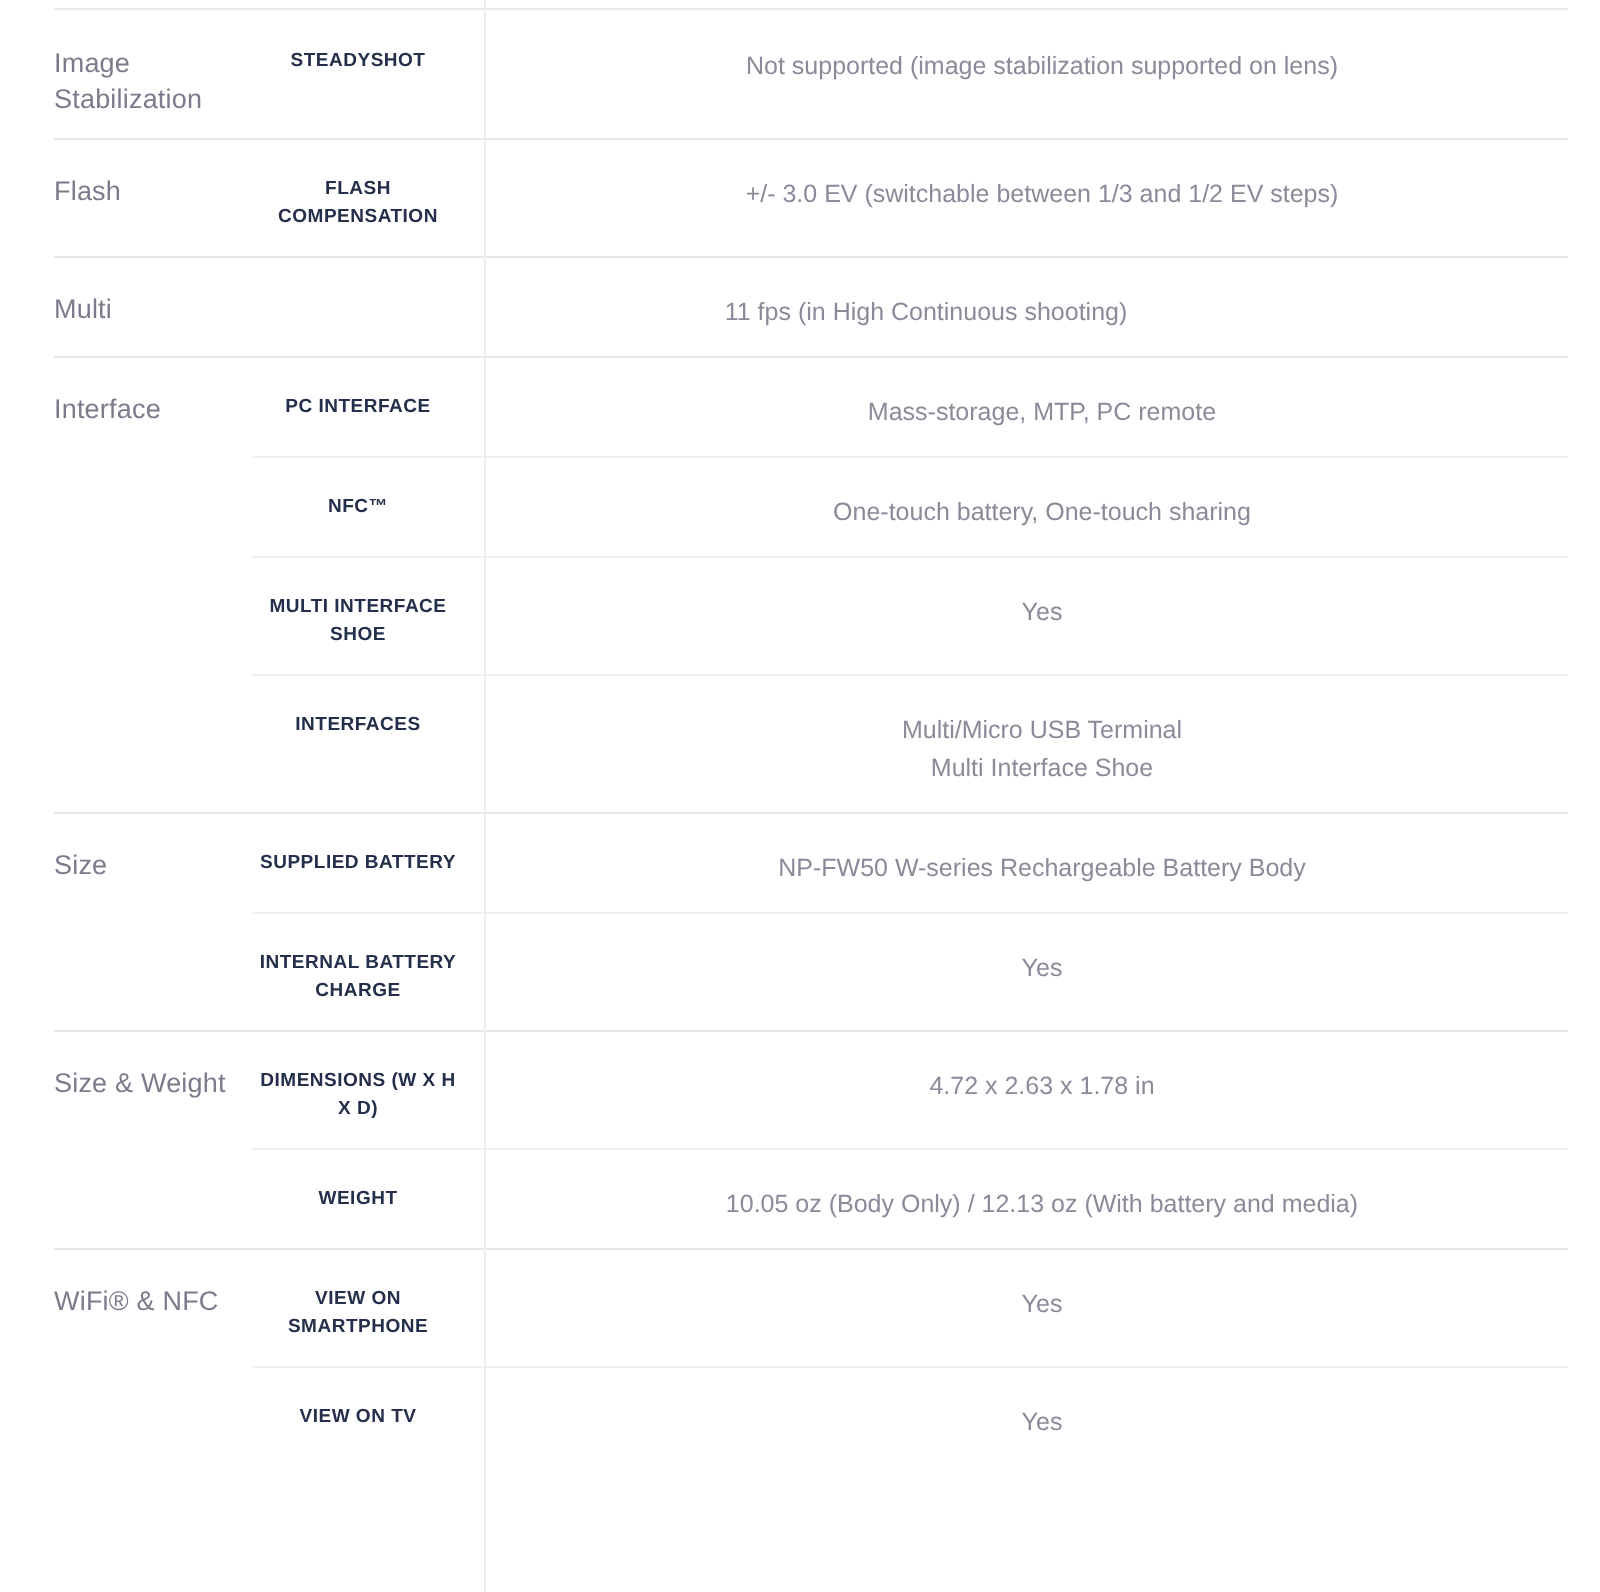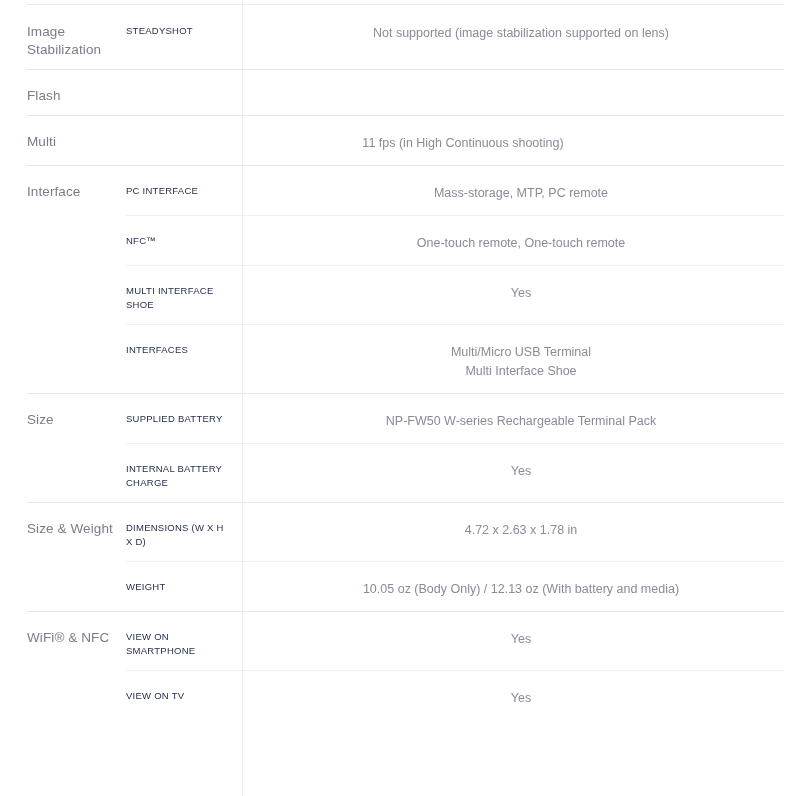--- a/index.html
+++ b/index.html
@@ -90,25 +90,26 @@
     top: 0;
     height: 1px;
     background: #f0f0f4;
   }
 
   .row-key {
     width: 116px;
     flex: 0 0 116px;
     padding: 19px 10px 12px 0;
     font-size: 9.5px;
-    font-weight: 400;
+    font-weight: 700;
     line-height: 14px;
     letter-spacing: .25px;
     color: #24304b;
     text-transform: uppercase;
+    text-align: center;
   }
 
   .row-value {
     flex: 1 1 auto;
     padding: 19px 16px 12px 16px;
     font-size: 12.5px;
     line-height: 19px;
     color: #8a8a99;
     text-align: center;
     white-space: pre-line;
@@ -125,57 +126,63 @@
         <div class="group-label">Image Stabilization</div>
         <div class="group-rows">
           <div class="row">
             <div class="row-key">STEADYSHOT</div>
             <div class="row-value">Not supported (image stabilization supported on lens)</div>
           </div>
         </div>
       </div>
       <div class="group">
         <div class="group-label">Flash</div>
+        <div class="group-rows">
+          <div class="row">
+            <div class="row-key">FLASH COMPENSATION</div>
+            <div class="row-value">+/- 3.0 EV (switchable between 1/3 and 1/2 EV steps)</div>
+          </div>
+        </div>
       </div>
       <div class="group">
         <div class="group-label">Multi</div>
         <div class="group-rows">
           <div class="row">
             <div class="row-value">11 fps (in High Continuous shooting)</div>
           </div>
         </div>
       </div>
       <div class="group">
         <div class="group-label">Interface</div>
         <div class="group-rows">
           <div class="row">
             <div class="row-key">PC INTERFACE</div>
             <div class="row-value">Mass-storage, MTP, PC remote</div>
           </div>
           <div class="row">
             <div class="row-key">NFC™</div>
-            <div class="row-value">One-touch remote, One-touch remote</div>
+            <div class="row-value">One-touch battery, One-touch sharing</div>
           </div>
           <div class="row">
             <div class="row-key">MULTI INTERFACE SHOE</div>
             <div class="row-value">Yes</div>
           </div>
           <div class="row">
             <div class="row-key">INTERFACES</div>
             <div class="row-value">Multi/Micro USB Terminal
 Multi Interface Shoe</div>
           </div>
         </div>
       </div>
       <div class="group">
         <div class="group-label">Size</div>
         <div class="group-rows">
           <div class="row">
             <div class="row-key">SUPPLIED BATTERY</div>
-            <div class="row-value">NP-FW50 W-series Rechargeable Terminal Pack</div>
+            <div class="row-value">NP-FW50 W-series Rechargeable Battery Body</div>
           </div>
           <div class="row">
             <div class="row-key">INTERNAL BATTERY CHARGE</div>
             <div class="row-value">Yes</div>
           </div>
         </div>
       </div>
       <div class="group">
         <div class="group-label">Size &amp; Weight</div>
         <div class="group-rows">

